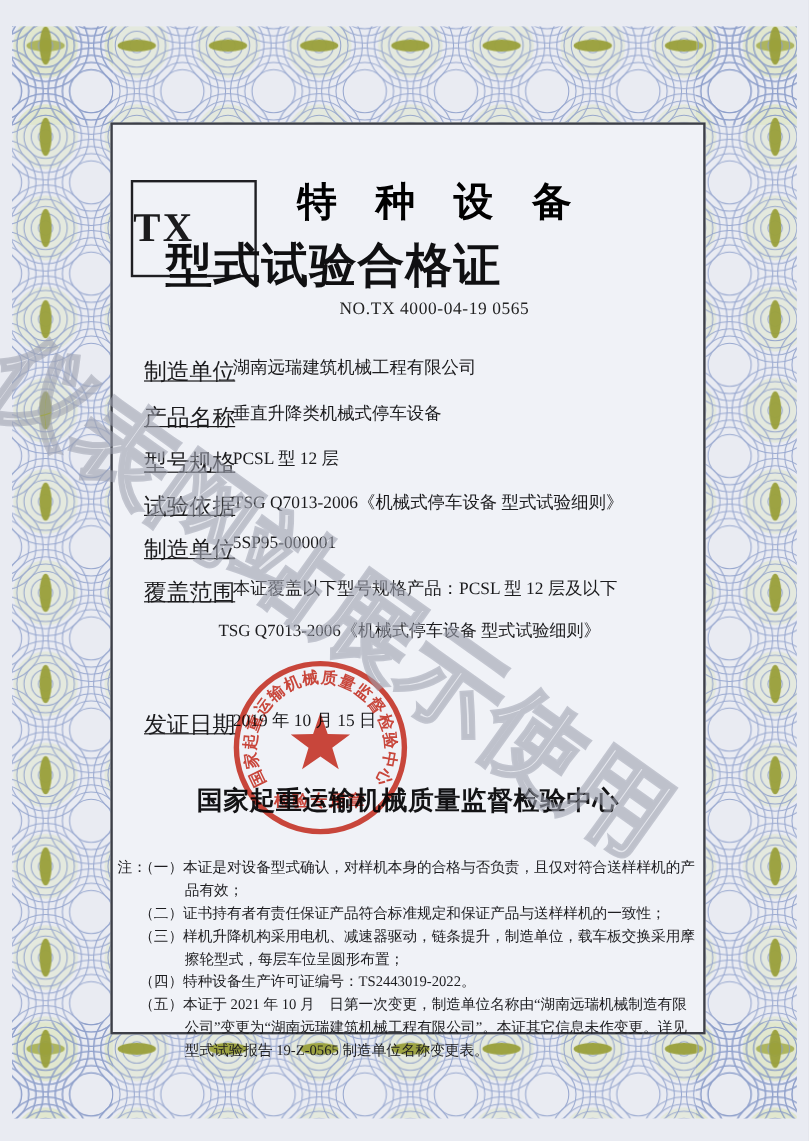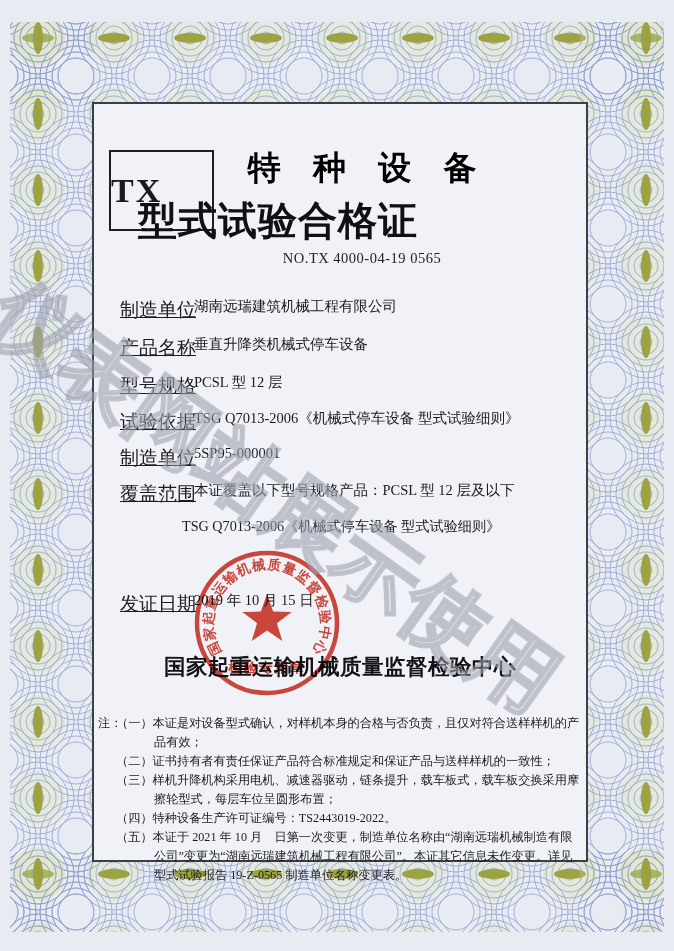--- a/index.html
+++ b/index.html
@@ -201,21 +201,21 @@
       <text class="inner-text" x="75" y="124" text-anchor="middle" fill="#d23a2c">检验专用章</text>
     </svg>
 
     <div class="issuer">国家起重运输机械质量监督检验中心</div>
 
     <div class="notes">
       <div class="notes-label">注：</div>
       <div class="notes-list">
         <div class="note"><span>（一）</span><span>本证是对设备型式确认，对样机本身的合格与否负责，且仅对符合送样样机的产品有效；</span></div>
         <div class="note"><span>（二）</span><span>证书持有者有责任保证产品符合标准规定和保证产品与送样样机的一致性；</span></div>
-        <div class="note"><span>（三）</span><span>样机升降机构采用电机、减速器驱动，链条提升，载车板式，载车板交换采用摩擦轮型式，每层车位呈圆形布置；</span></div>
+        <div class="note"><span>（三）</span><span>样机升降机构采用电机、减速器驱动，链条提升，制造单位，载车板交换采用摩擦轮型式，每层车位呈圆形布置；</span></div>
         <div class="note"><span>（四）</span><span>特种设备生产许可证编号：TS2443019-2022。</span></div>
         <div class="note"><span>（五）</span><span>本证于 2021 年 10 月　日第一次变更，制造单位名称由“湖南远瑞机械制造有限公司”变更为“湖南远瑞建筑机械工程有限公司”。本证其它信息未作变更。详见型式试验报告 19-Z-0565 制造单位名称变更表。</span></div>
       </div>
     </div>
 
   </div>
 
   <div class="watermark">仪表网站展示使用</div>
 
 </div>

